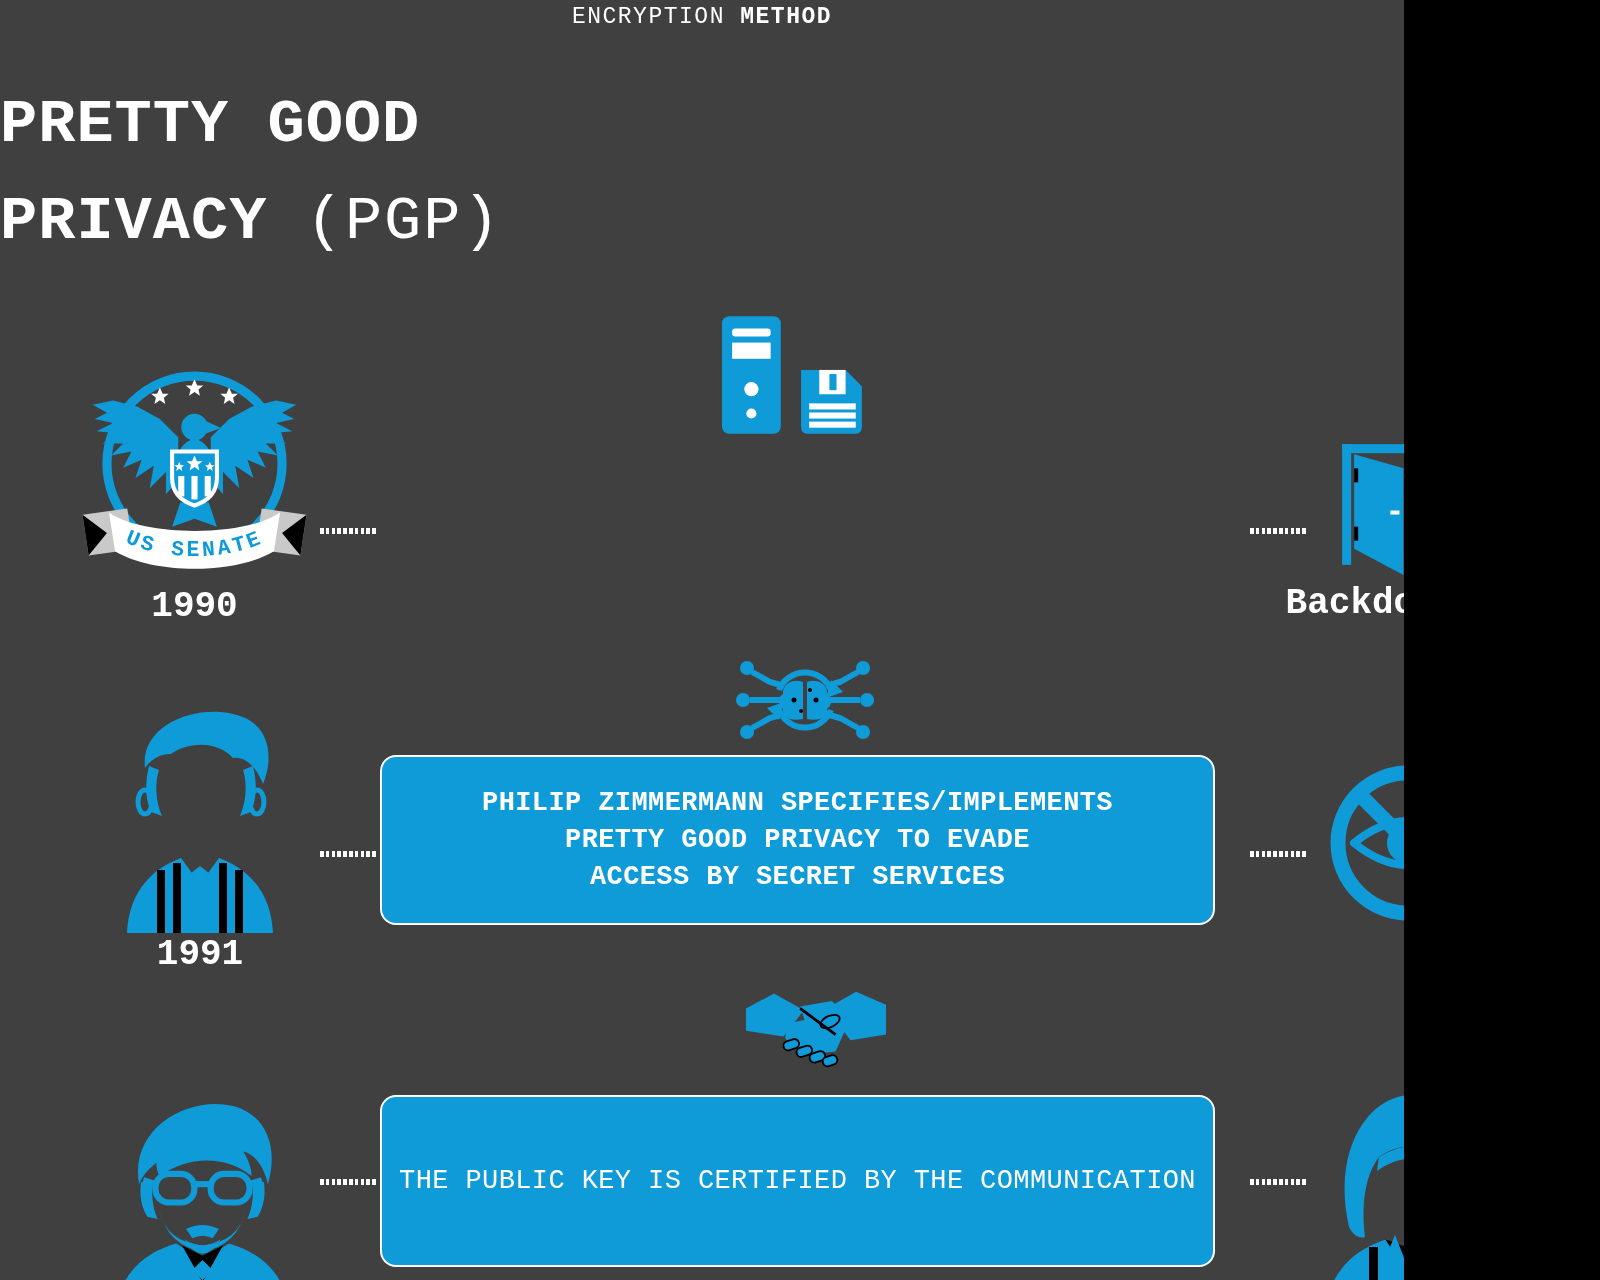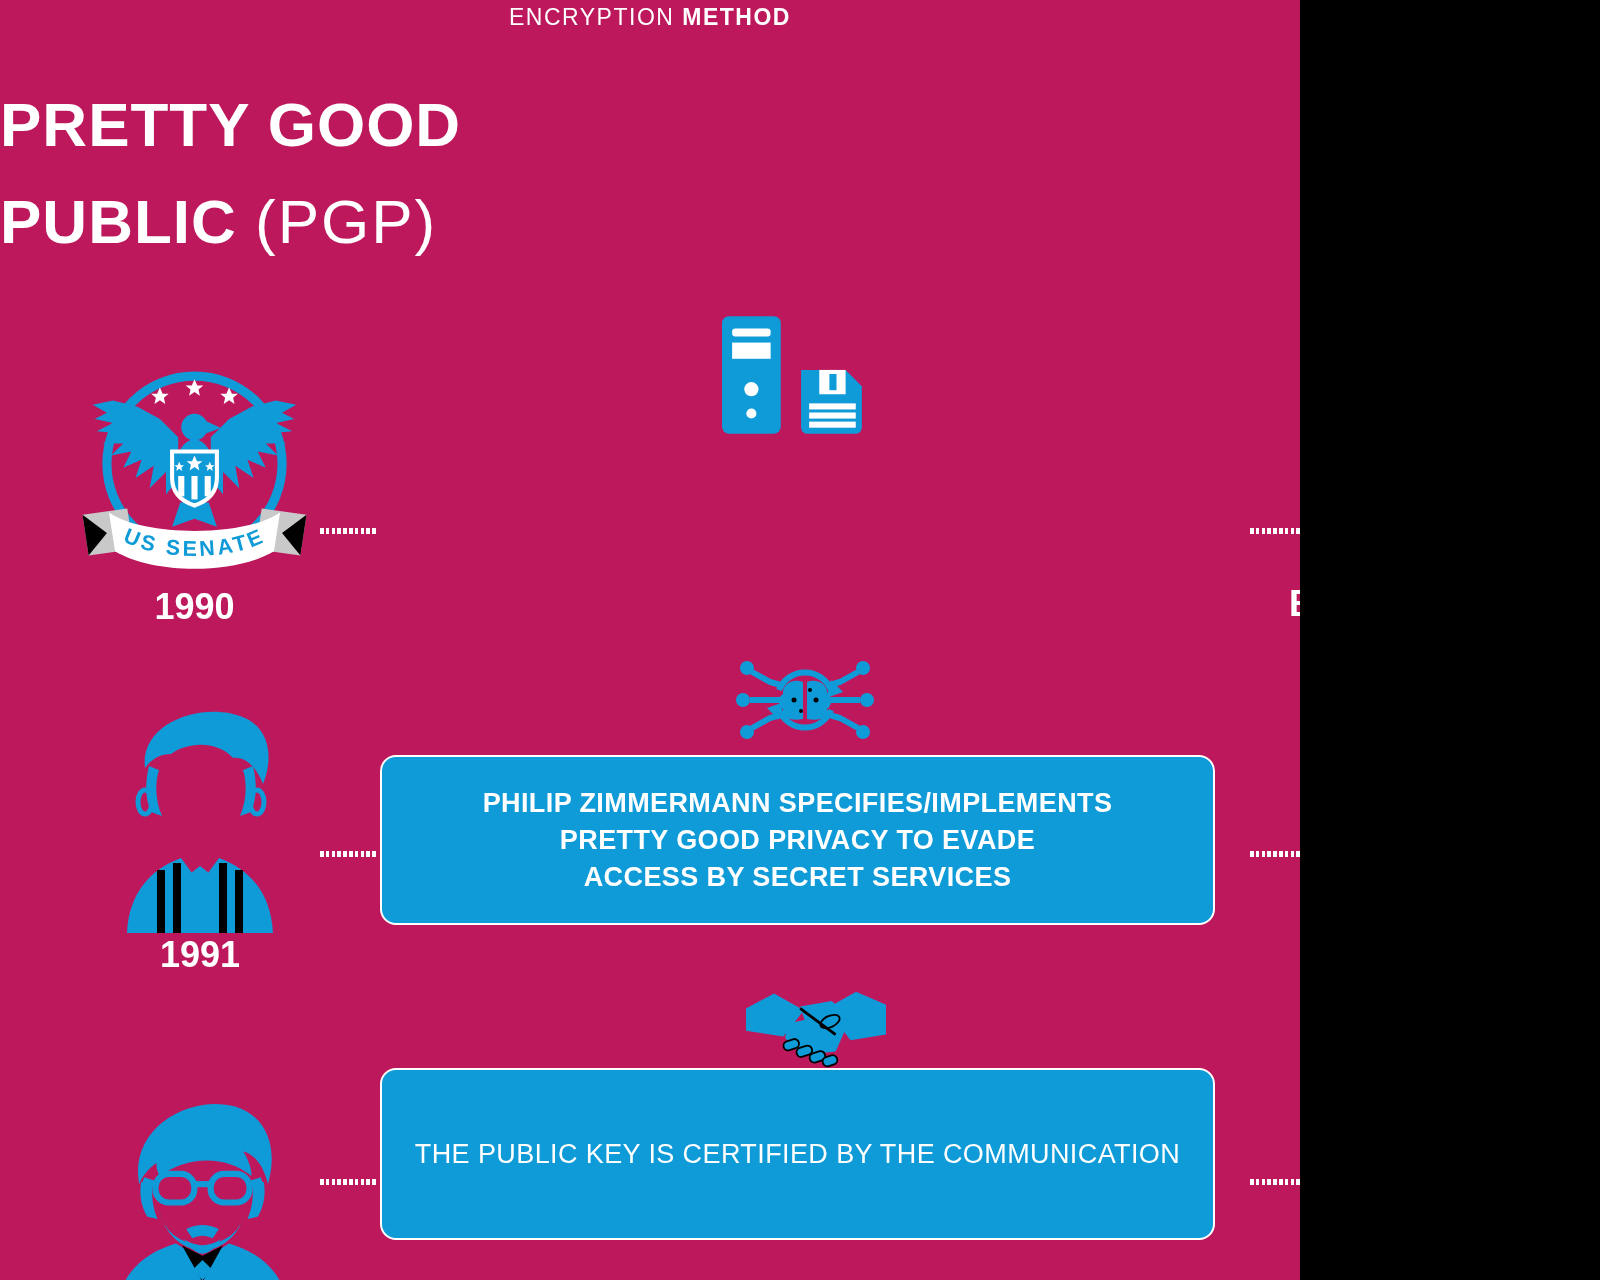--- a/index.html
+++ b/index.html
@@ -1,19 +1,19 @@
 <!DOCTYPE html>
 <html style="--accent: #0f9ad8; --gray: #c9c9c9;"><head>
 <meta charset="utf-8">
 <style>
   :root { --accent:#0f9ad8; --gray:#c9c9c9; }
   html,body { margin:0; padding:0; background:#000; }
   .stage {
-    position:relative; width:1300px; height:1280px; background:#be185d;
-    overflow:hidden; font-family:Liberation Sans, sans-serif; color:#fff;
+    position:relative; width:1404px; height:1280px; background:#404040;
+    overflow:hidden; font-family:Liberation Mono, monospace; color:#fff;
   }
   .abs { position:absolute; }
   .kicker { top:4px; left:0; width:100%; text-align:center; font-size:23px; letter-spacing:1.5px; color:#fff; }
   .kicker .bold { font-weight:800; }
   .title { top:44px; left:0; width:100%; text-align:left; font-size:62px; line-height:97px; font-weight:800; letter-spacing:1px;margin-top:32px; }
   .title .light { font-weight:300; letter-spacing:2px; }
   .tbox {
     left:380px; width:835px; background:var(--accent);
     border:2px solid #fff; border-radius:16px; box-sizing:border-box;
     display:flex; flex-direction:column; justify-content:center; align-items:center;
@@ -33,21 +33,21 @@
 <div class="stage">
 
   <div class="abs kicker">
     <span class="light">ENCRYPTION</span>
     <span> </span>
     <span class="bold">METHOD</span>
   </div>
   <div class="abs title">
     <div>PRETTY GOOD</div>
     <div>
-      <span>PUBLIC</span>
+      <span>PRIVACY</span>
       <span> </span>
       <span class="light">(PGP)</span>
     </div>
   </div>
 
   <div class="abs" style="left:72px; top:366px; width:245px; height:224px;">
     <svg viewBox="0 0 240 220" width="245" height="224">
       <circle cx="120" cy="96" r="86" fill="none" stroke="var(--accent)" stroke-width="9"></circle>
       <g fill="#fff">
         <path transform="translate(120,22)" d="M0,-9 L2.7,-2.8 L8.6,-2.8 L3.9,1.1 L5.3,7.3 L0,3.6 L-5.3,7.3 L-3.9,1.1 L-8.6,-2.8 L-2.7,-2.8 Z"></path>
@@ -238,21 +238,21 @@
         <rect x="40" y="62" width="17" height="10" rx="5" stroke="#000" stroke-width="2" transform="rotate(-18 48 67)"></rect>
         <rect x="54" y="69" width="17" height="10" rx="5" stroke="#000" stroke-width="2" transform="rotate(-18 62 74)"></rect>
         <rect x="68" y="75" width="17" height="10" rx="5" stroke="#000" stroke-width="2" transform="rotate(-18 76 80)"></rect>
         <rect x="82" y="79" width="16" height="10" rx="5" stroke="#000" stroke-width="2" transform="rotate(-18 90 84)"></rect>
         <ellipse cx="90" cy="42" rx="11" ry="6" stroke="#000" stroke-width="2" transform="rotate(-25 90 42)"></ellipse>
       </g>
       <path d="M58,28 L96,56" stroke="#000" stroke-width="3" fill="none"></path>
     </svg>
   </div>
 
-  <div class="abs tbox" style="top:1068px; height:172px;gap:10px;">
+  <div class="abs tbox" style="top:1095px; height:172px;gap:10px;">
     <div class="l">THE PUBLIC KEY IS CERTIFIED BY THE COMMUNICATION</div>
   </div>
   <div class="abs dots" style="left:320px; top:1179px;"></div>
   <div class="abs dots" style="left:1250px; top:1179px;"></div>
 
   <div class="abs" style="left:1315px; top:1083px; width:190px; height:235px;">
     <svg viewBox="0 0 190 235" width="190" height="235">
       <path d="M34,144 C16,64 56,12 96,12 C138,12 176,58 160,144 C156,152 150,156 144,154 C152,118 148,90 138,74 C116,58 82,60 64,74 C50,92 46,122 50,154 C44,156 38,152 34,144 Z" fill="var(--accent)"></path>
       <path d="M64,74 C90,58 118,60 138,74 L140,86 C116,70 82,72 62,88 Z" fill="var(--accent)"></path>
       <path d="M8,235 C14,190 36,168 72,156 L96,196 L122,156 C158,168 180,190 186,235 Z" fill="var(--accent)"></path>

